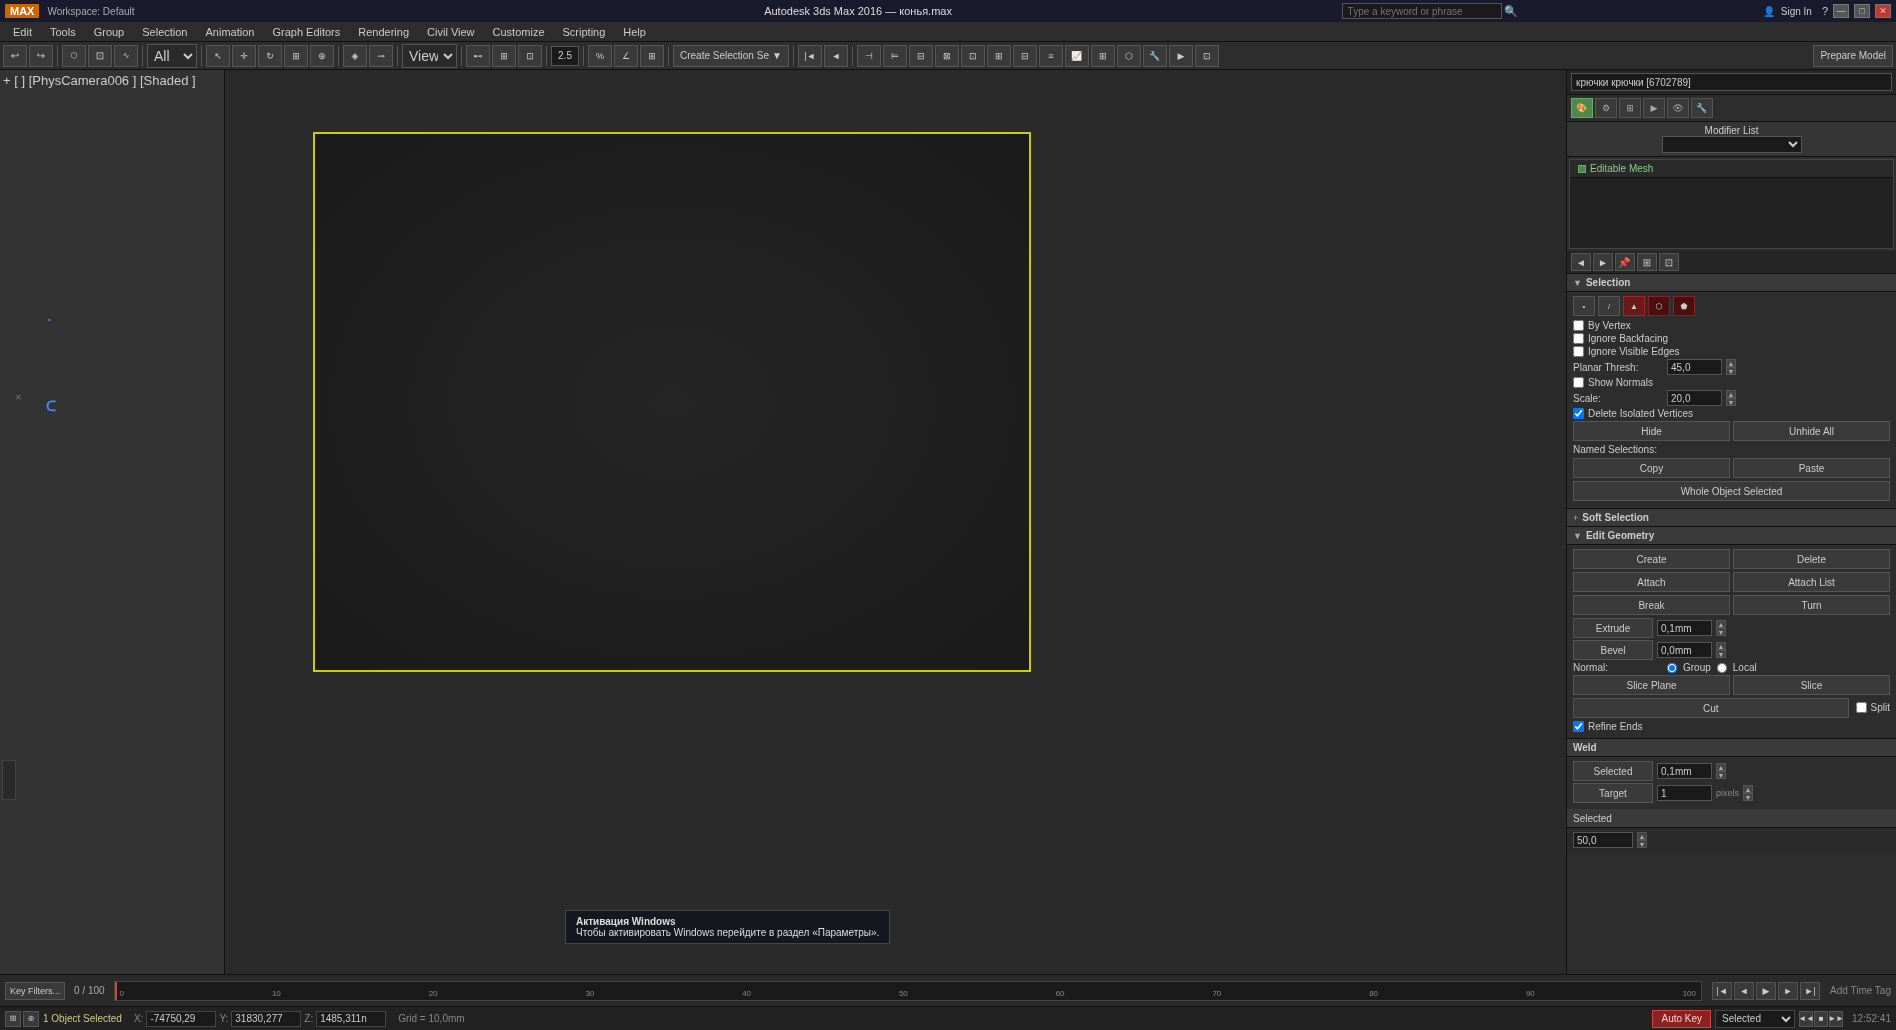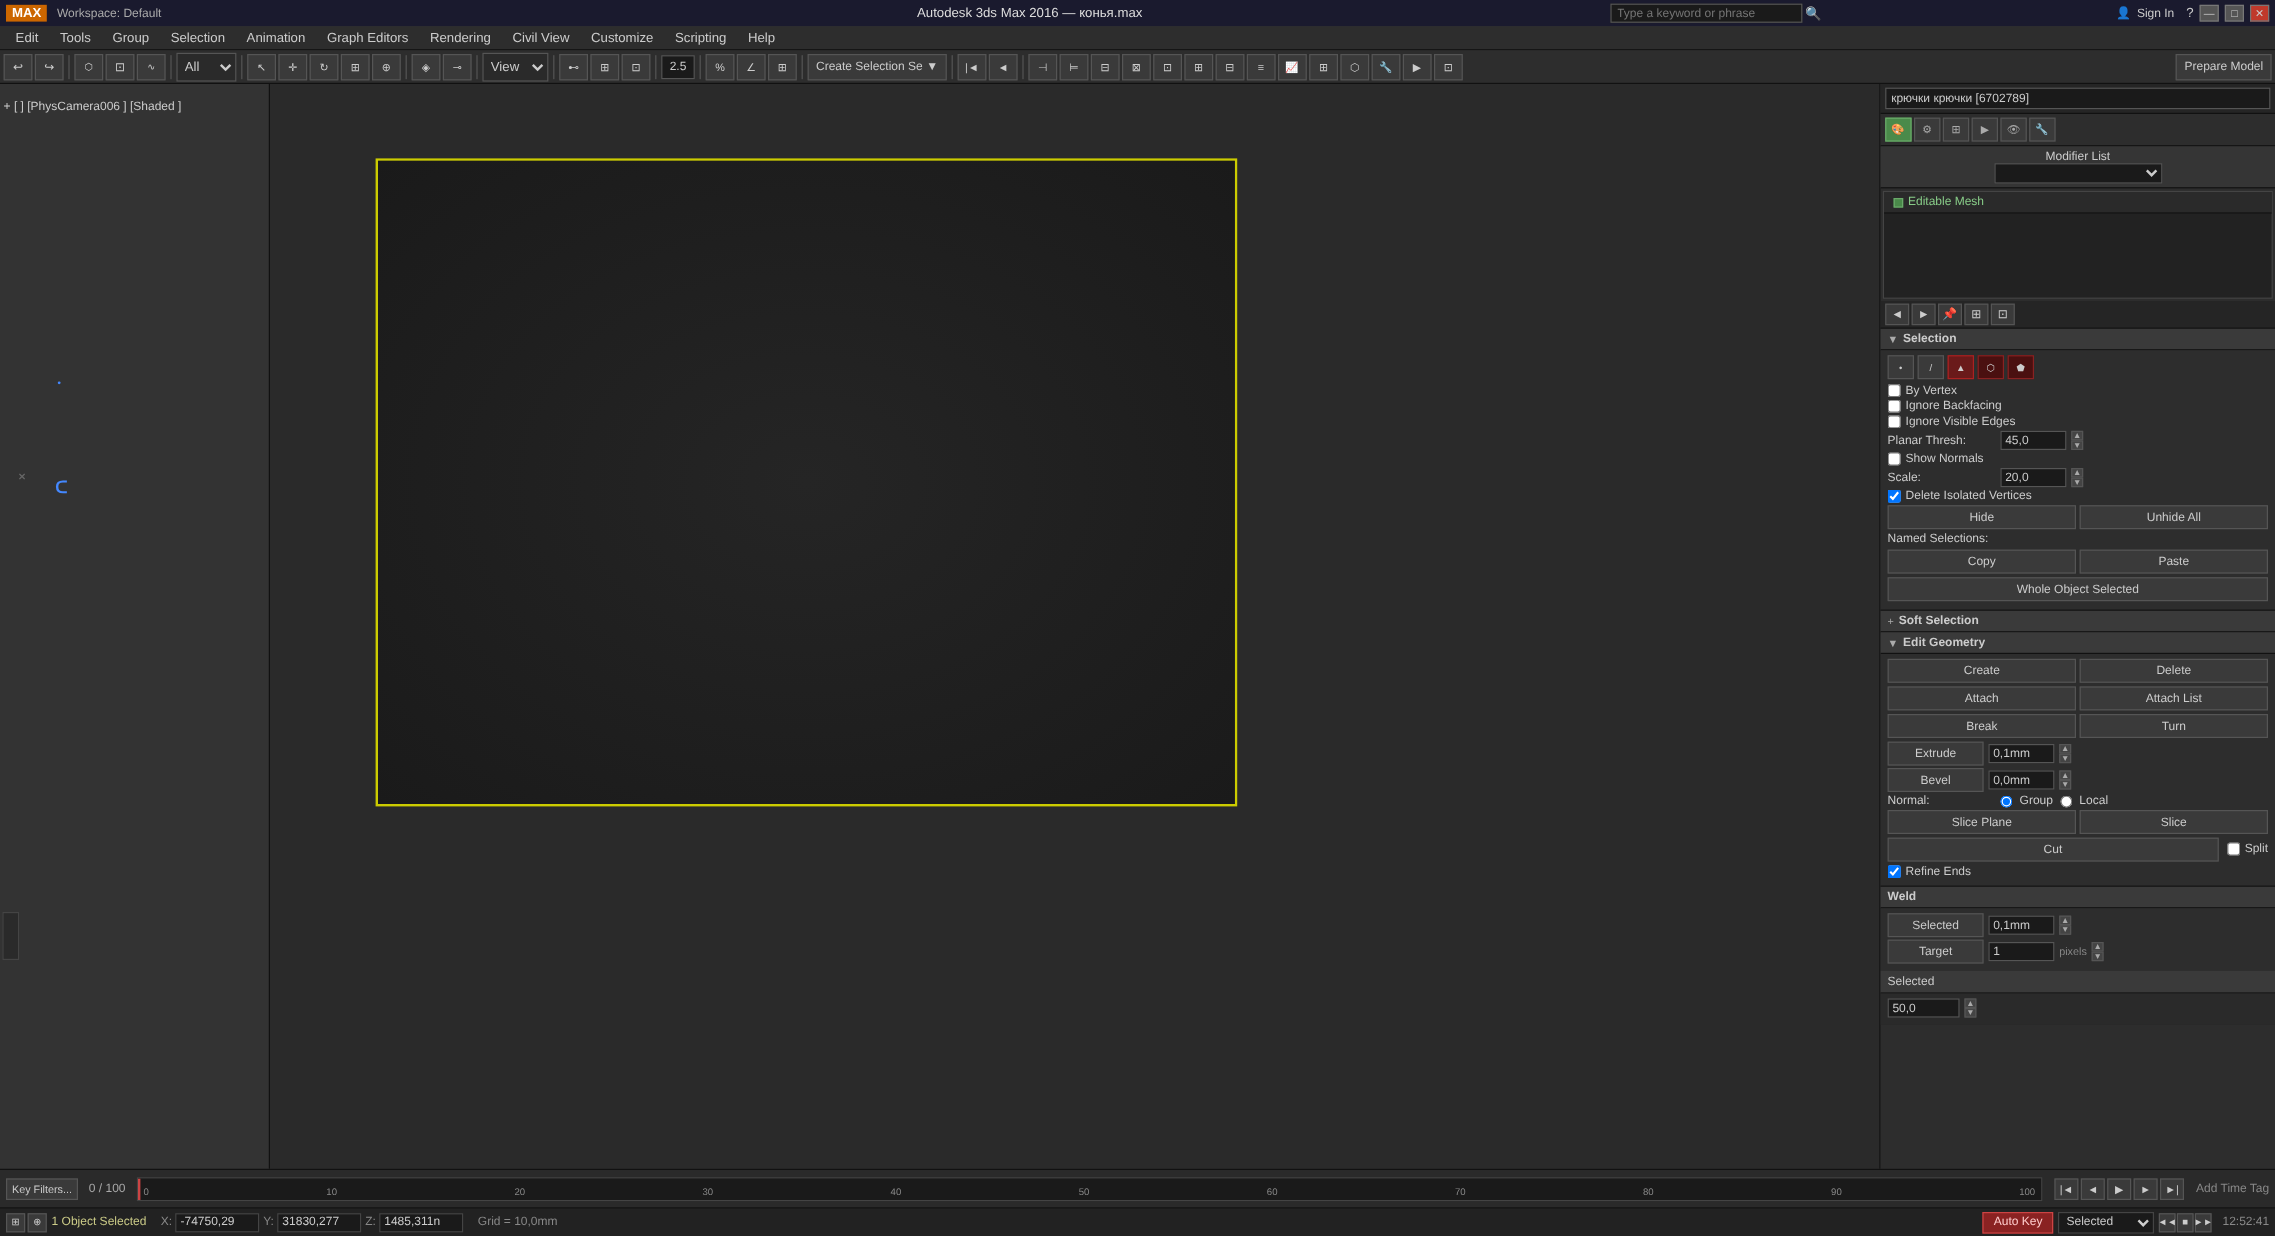--- a/index.html
+++ b/index.html
@@ -117,21 +117,21 @@
       width: 1px;
       height: 20px;
       background: #555;
       margin: 0 2px;
     }
     .toolbar-select {
       background: #2a2a2a;
       border: 1px solid #555;
       color: #ccc;
       height: 24px;
-      font-size: 11px;
+      font-size: 14px;
       padding: 0 2px;
     }
     .toolbar-dropdown-btn {
       height: 22px;
       background: #3a3a3a;
       border: 1px solid #555;
       cursor: pointer;
       display: flex;
       align-items: center;
       padding: 0 6px;
@@ -499,23 +499,23 @@
     }
 
     
     ::-webkit-scrollbar { width: 8px; height: 8px; }
     ::-webkit-scrollbar-track { background: #1a1a1a; }
     ::-webkit-scrollbar-thumb { background: #555; border-radius: 2px; }
 
     
     .viewport-toplabel {
       position: absolute;
-      top: 14px;
+      top: 3px;
       left: 3px;
-      font-size: 10px;
+      font-size: 13px;
       color: #cccccc;
       pointer-events: none;
     }
 
     
     .signin-area {
       display: flex;
       align-items: center;
       gap: 5px;
       color: #cccccc;
@@ -635,20 +635,24 @@
 
     <div style="position:absolute;left:2px;top:690px;width:14px;height:40px;background:#2a2a2a;border:1px solid #444;"></div>
   </div>
 
   <div id="viewport-area" style="flex:1;background:#2a2a2a;position:relative;overflow:hidden;">
 
     <div id="viewport-border" style="position:absolute;top:62px;left:88px;width:718px;height:540px;border:2px solid #cccc00;">
       <div id="viewport-inner" style="width:100%;height:100%;background:radial-gradient(ellipse at center,#252525 0%,#1a1a1a 100%);"></div>
     </div>
 
+    <div class="windows-activation" style="position:absolute;bottom:30px;left:340px;background:rgba(20,20,30,0.85);padding:5px 10px;color:#ddd;font-size:10px;border:1px solid #444;">
+      <div style="font-weight:bold;">Активация Windows</div>
+      <div>Чтобы активировать Windows перейдите в раздел «Параметры».</div>
+    </div>
   </div>
 
   <div id="right-panel" style="width:330px;background:#2d2d2d;border-left:1px solid #111;display:flex;flex-direction:column;overflow-y:auto;overflow-x:hidden;">
 
     <div style="padding:3px 4px;background:#252525;border-bottom:1px solid #111;display:flex;align-items:center;gap:3px;">
       <input type="text" class="rp-object-name" style="flex: 1 1 0%; background: rgb(26, 26, 26); border: 1px solid rgb(85, 85, 85); color: rgb(204, 204, 204); font-size: 10px; padding: 1px 4px; height: 18px;" value="крючки крючки [6702789]">
     </div>
 
     <div class="rp-icon-tabs">
       <div class="rp-icon-tab active" style="background:#4a8a4a;border-color:#6aaa6a;">🎨</div>

